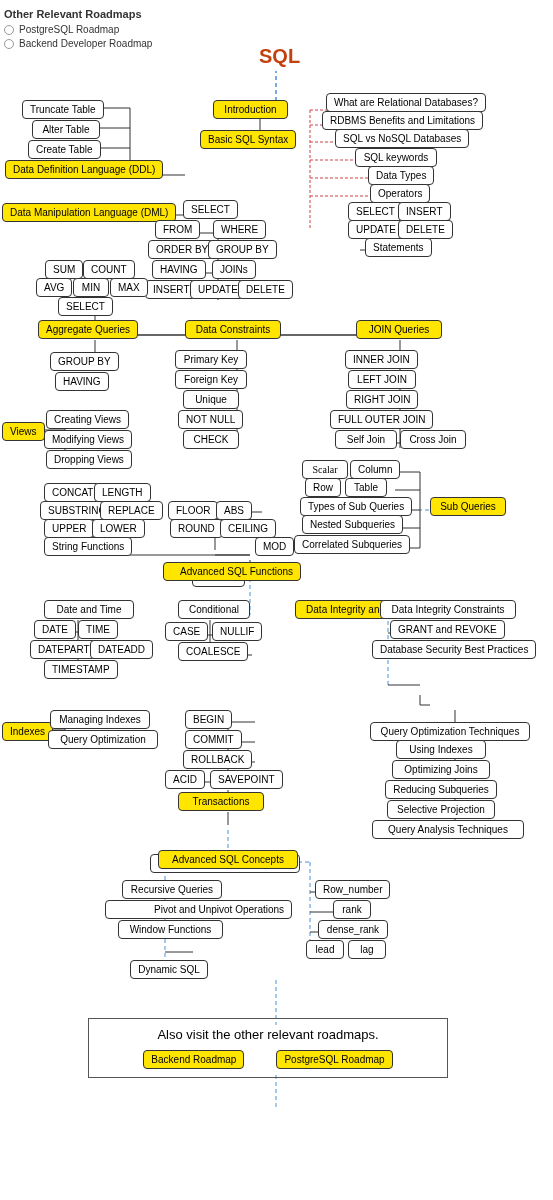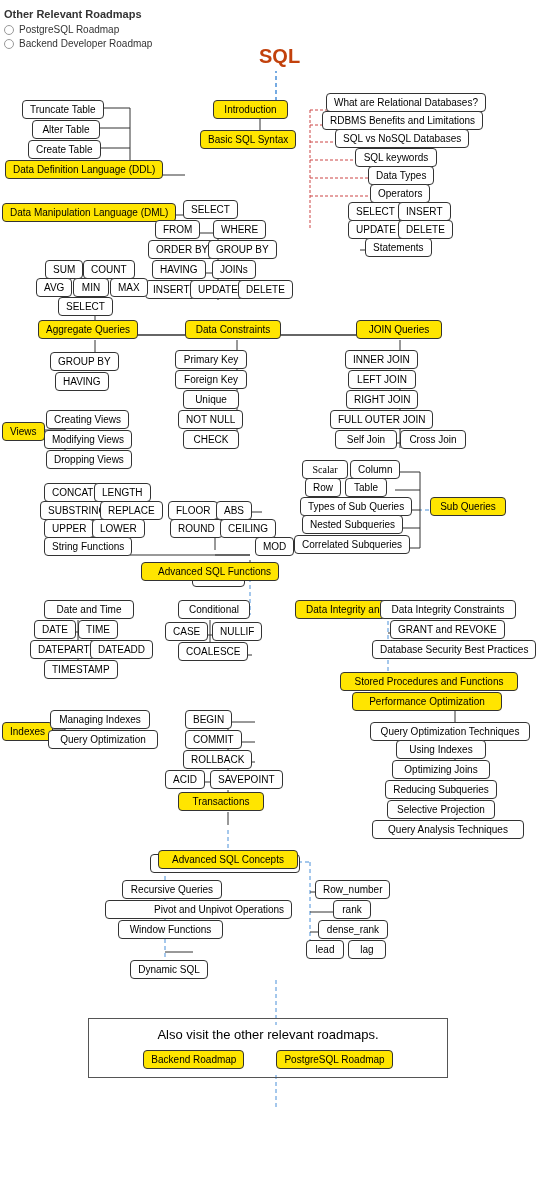--- a/index.html
+++ b/index.html
@@ -479,21 +479,21 @@
   <div class="node node-white" style="left:170px;top:519px;min-width:46px;">
     <span>ROUND</span>
   </div>
   <div class="node node-white" style="left:220px;top:519px;min-width:54px;">
     <span>CEILING</span>
   </div>
   <div class="node node-white" style="left:192px;top:568px;min-width:52px;">
     <span>Numeric</span>
   </div>
 
-  <div class="node node-yellow" style="left:141px;top:562px;min-width:125px;padding-left:16px;">
+  <div class="node node-yellow" style="left:163px;top:562px;min-width:125px;padding-left:16px;">
     <span>Advanced SQL Functions</span>
   </div>
 
   <div class="node node-white" style="left:44px;top:600px;min-width:90px;">
     <span>Date and Time</span>
   </div>
   <div class="node node-white" style="left:34px;top:620px;min-width:40px;">
     <span>DATE</span>
   </div>
   <div class="node node-white" style="left:78px;top:620px;min-width:40px;">
@@ -528,27 +528,21 @@
   <div class="node node-white" style="left:380px;top:600px;min-width:136px;">
     <span>Data Integrity Constraints</span>
   </div>
   <div class="node node-white" style="left:390px;top:620px;min-width:110px;">
     <span>GRANT and REVOKE</span>
   </div>
   <div class="node node-white" style="left:372px;top:640px;min-width:156px;">
     <span>Database Security Best Practices</span>
   </div>
 
-  <div class="node node-yellow" style="left:340px;top:672px;min-width:178px;">
-    <span>Stored Procedures and Functions</span>
-  </div>
-
-  <div class="node node-yellow" style="left:352px;top:692px;min-width:150px;">
-    <span>Performance Optimization</span>
-  </div>
+
 
   <div class="node node-white" style="left:370px;top:722px;min-width:160px;">
     <span>Query Optimization Techniques</span>
   </div>
   <div class="node node-white" style="left:396px;top:740px;min-width:90px;">
     <span>Using Indexes</span>
   </div>
   <div class="node node-white" style="left:392px;top:760px;min-width:98px;">
     <span>Optimizing Joins</span>
   </div>

